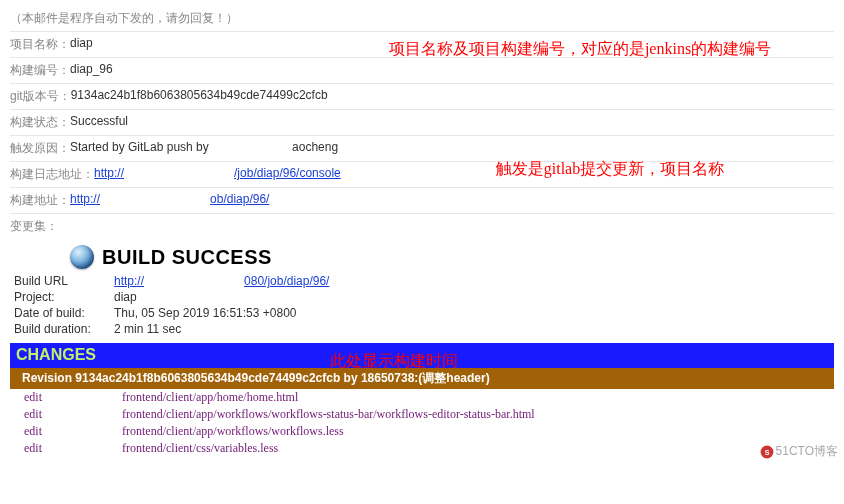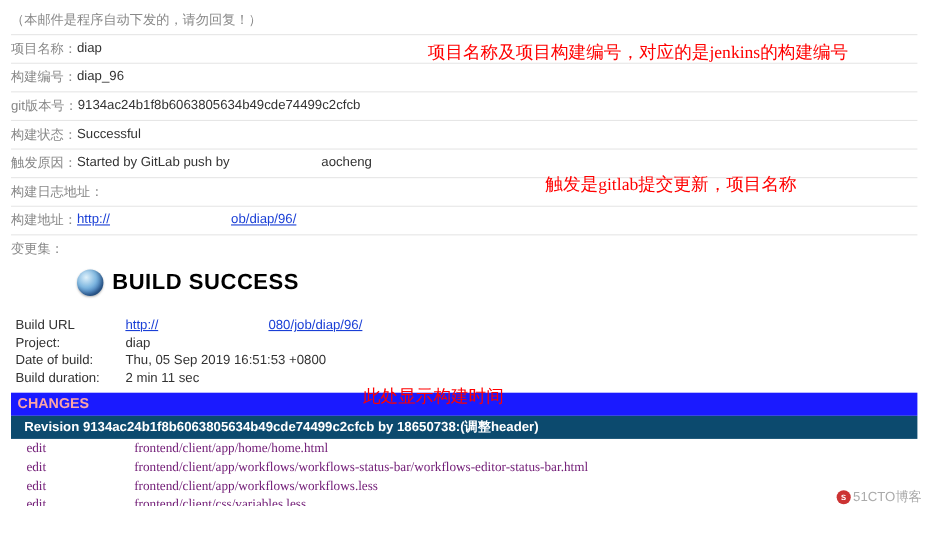--- a/index.html
+++ b/index.html
@@ -77,36 +77,36 @@
     font-size: 20px;
     font-weight: 900;
     letter-spacing: 0.5px;
     color: #000;
   }
 
   .build-table {
     border-collapse: collapse;
     font-size: 12px;
     color: #333;
-    margin: 16px 0 6px 4px;
+    margin: 2px 0 6px 4px;
   }
   .build-table td { padding: 1px 6px 1px 0; vertical-align: top; }
   .build-table td:first-child { min-width: 100px; }
 
   .changes-bar {
     background: #1a1aff;
-    color: #fca5a5;
+    color: #bef264;
     font-weight: bold;
-    font-size: 13px;
+    font-size: 16px;
     padding: 2px 6px;
     font-family: Verdana, Arial, sans-serif;
     line-height: 1.3;
   }
   .revision-bar {
-    background: #0c4a6e;
+    background: #a16207;
     color: #fff;
     font-weight: bold;
     font-size: 12px;
     padding: 2px 6px 2px 12px;
     font-family: Verdana, Arial, sans-serif;
     line-height: 1.4;
   }
   .changes-table {
     width: 100%;
     border-collapse: collapse;
@@ -165,20 +165,23 @@
 
   <div class="info-row">
     <span class="label">触发原因：</span>
     <span class="value">
       <span>Started by GitLab push by </span><span class="redact"></span><span>aocheng</span>
     </span>
   </div>
 
   <div class="info-row">
     <span class="label">构建日志地址：</span>
+    <span class="value">
+      <a class="link"><span>http://</span><span class="redact" style="width:110px"></span><span>/job/diap/96/console</span></a>
+    </span>
   </div>
 
   <div class="info-row">
     <span class="label">构建地址：</span>
     <span class="value">
       <a class="link"><span>http://</span><span class="redact" style="width:110px"></span><span>ob/diap/96/</span></a>
     </span>
   </div>
 
   <div class="bset-title">变更集：</div>

